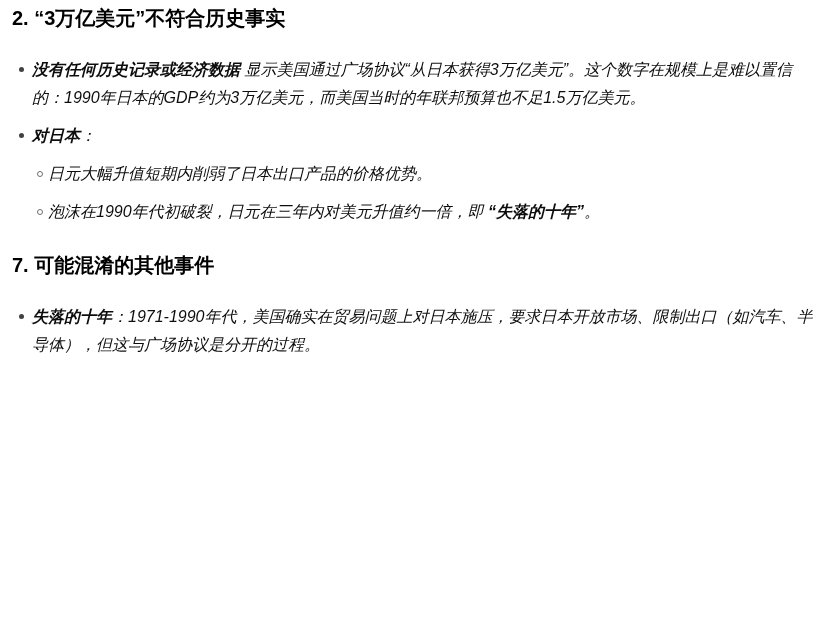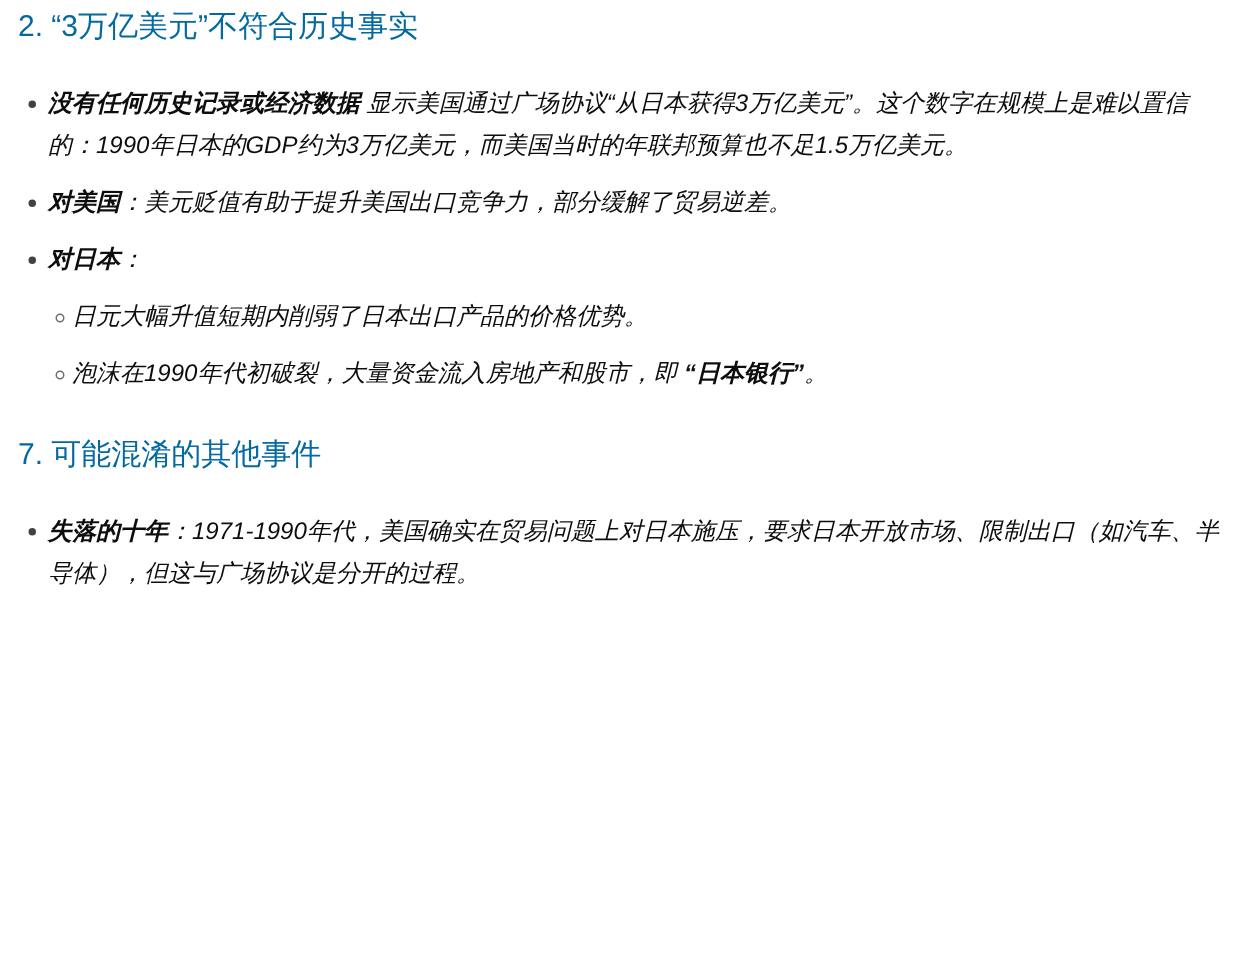--- a/index.html
+++ b/index.html
@@ -12,23 +12,23 @@
     font-family: "Liberation Sans", "DejaVu Sans", sans-serif;
     font-size: 16px;
     line-height: 28px;
   }
   .doc {
     padding: 4px 12px 0 12px;
   }
   .heading {
     font-size: 20px;
     line-height: 28px;
-    font-weight: 400;
+    font-weight: 700;
     margin: 25px 0 24px 0;
-    color: #0369a1;
+    color: #000000;
   }
   .section:first-child .heading { margin-top: 0; }
   ul.blist {
     list-style: none;
     margin: 0;
     padding: 0 0 0 20px;
     font-style: italic;
   }
   ul.blist li {
     position: relative;
@@ -72,33 +72,29 @@
         <span class="marker-dot"></span>
         <span class="b">没有任何历史记录或经济数据</span><span> 显示美国通过广场协议“从日本获得3万亿美元”。这个数字在规模上是难以置信的：1990年日本的GDP约为3万亿美元，而美国当时的年联邦预算也不足1.5万亿美元。</span>
       </li>
     </ul>
   </div>
 
   <div class="section">
     <ul class="blist">
       <li>
         <span class="marker-dot"></span>
-        <span class="b">对美国</span><span>：美元贬值有助于提升美国出口竞争力，部分缓解了贸易逆差。</span>
-      </li>
-      <li>
-        <span class="marker-dot"></span>
         <span class="b">对日本</span><span>：</span>
         <ul class="sublist">
           <li>
             <span class="marker-circle"></span>
             <span>日元大幅升值短期内削弱了日本出口产品的价格优势。</span>
           </li>
           <li>
             <span class="marker-circle"></span>
-            <span>泡沫在1990年代初破裂，大量资金流入房地产和股市，即 </span><span class="b">“日本银行”</span><span>。</span>
+            <span>泡沫在1990年代初破裂，日元在三年内对美元升值约一倍，即 </span><span class="b">“失落的十年”</span><span>。</span>
           </li>
         </ul>
       </li>
     </ul>
   </div>
 
   <div class="section">
     <div class="heading">7. 可能混淆的其他事件</div>
     <ul class="blist">
       <li>

